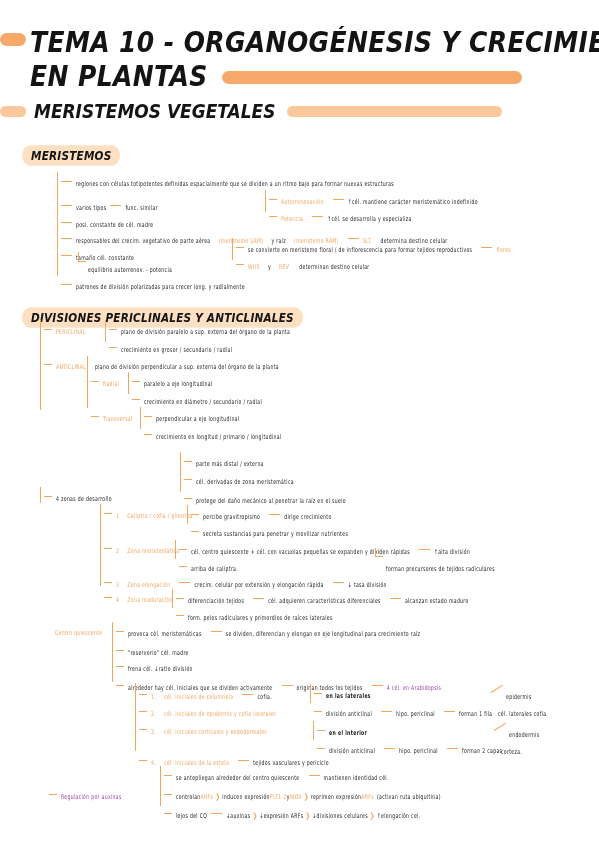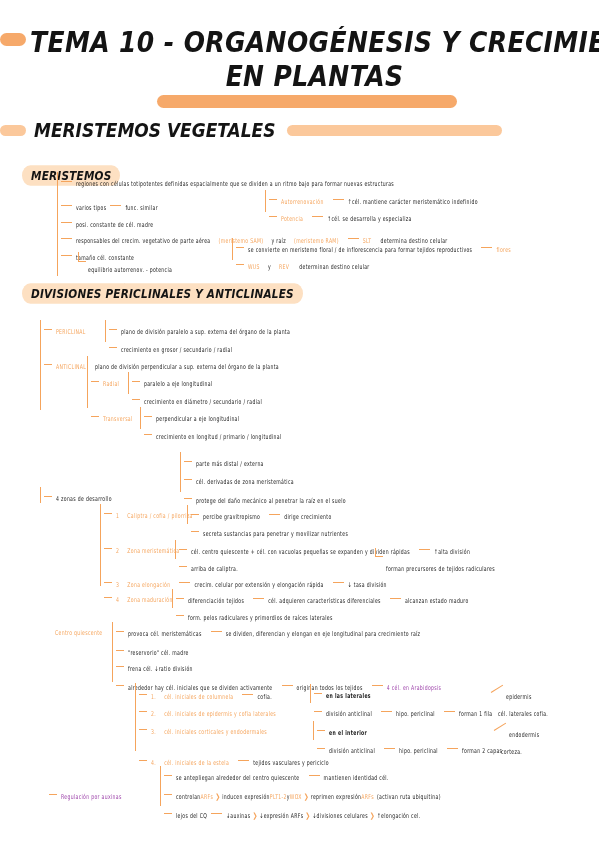--- a/index.html
+++ b/index.html
@@ -33,21 +33,21 @@
     font-style: italic;
     font-size: 25px;
     letter-spacing: 0.4px;
     color: #141414;
     margin-left: 30px;
     line-height: 1.18;
     white-space: nowrap;
     transform: scaleY(1.12);
     transform-origin: left top;
   }
-  .title-line2-row { display: flex; align-items: center; margin-top: 4px; flex-direction: column; }
+  .title-line2-row { display: flex; align-items: center; margin-top: 4px; }
   .title-bar {
     flex: 0 0 auto;
     width: 300px; height: 13px;
     background: #f6a96a;
     border-radius: 7px;
     margin-left: 14px;
     margin-top: 6px;
   }
 
   .subtitle-row { display: flex; align-items: center; margin-top: 12px; }
@@ -139,21 +139,21 @@
       <div class="title-line2">EN PLANTAS</div>
       <div class="title-bar"></div>
     </div>
     <div class="subtitle-row">
       <div class="subtitle-dot"></div>
       <div class="subtitle-text">MERISTEMOS VEGETALES</div>
       <div class="subtitle-bar"></div>
     </div>
   </div>
 
-  <div class="row" style="left:22px; top:144px;margin-top:20px;">
+  <div class="row" style="left:22px; top:144px;">
     <span class="sec-head">MERISTEMOS</span>
   </div>
 
   <div class="vbar" style="left:57px; top:172px; height:104px;"></div>
 
   <div class="row" style="left:57px; top:171px;">
     <span class="sep"></span><span class="hw">regiones con células totipotentes definidas espacialmente que se dividen a un ritmo bajo  para formar nuevas estructuras</span>
   </div>
 
   <div class="row" style="left:57px; top:195px;">
@@ -203,21 +203,21 @@
     <span class="sep sm"></span><span class="hw">se convierte en meristemo floral / de inflorescencia para formar tejidos reproductivos</span>
     <span class="sep"></span><span class="hw or">flores</span>
   </div>
   <div class="row" style="left:232px; top:254px;">
     <span class="sep sm"></span><span class="hw or">WUS</span>
     <span class="hw" style="margin:0 3px;">y</span>
     <span class="hw or">REV</span>
     <span class="hw" style="margin-left:5px;">determinan  destino celular</span>
   </div>
 
-  <div class="row" style="left:22px; top:282px;">
+  <div class="row" style="left:22px; top:306px;">
     <span class="sec-head">DIVISIONES PERICLINALES Y ANTICLINALES</span>
   </div>
 
   <div class="vbar" style="left:40px; top:320px; height:90px;"></div>
 
   <div class="row" style="left:40px; top:319px;">
     <span class="sep sm"></span><span class="hw or">PERICLINAL</span>
   </div>
   <div class="vbar" style="left:105px; top:320px; height:22px;"></div>
   <div class="row" style="left:105px; top:319px;">

